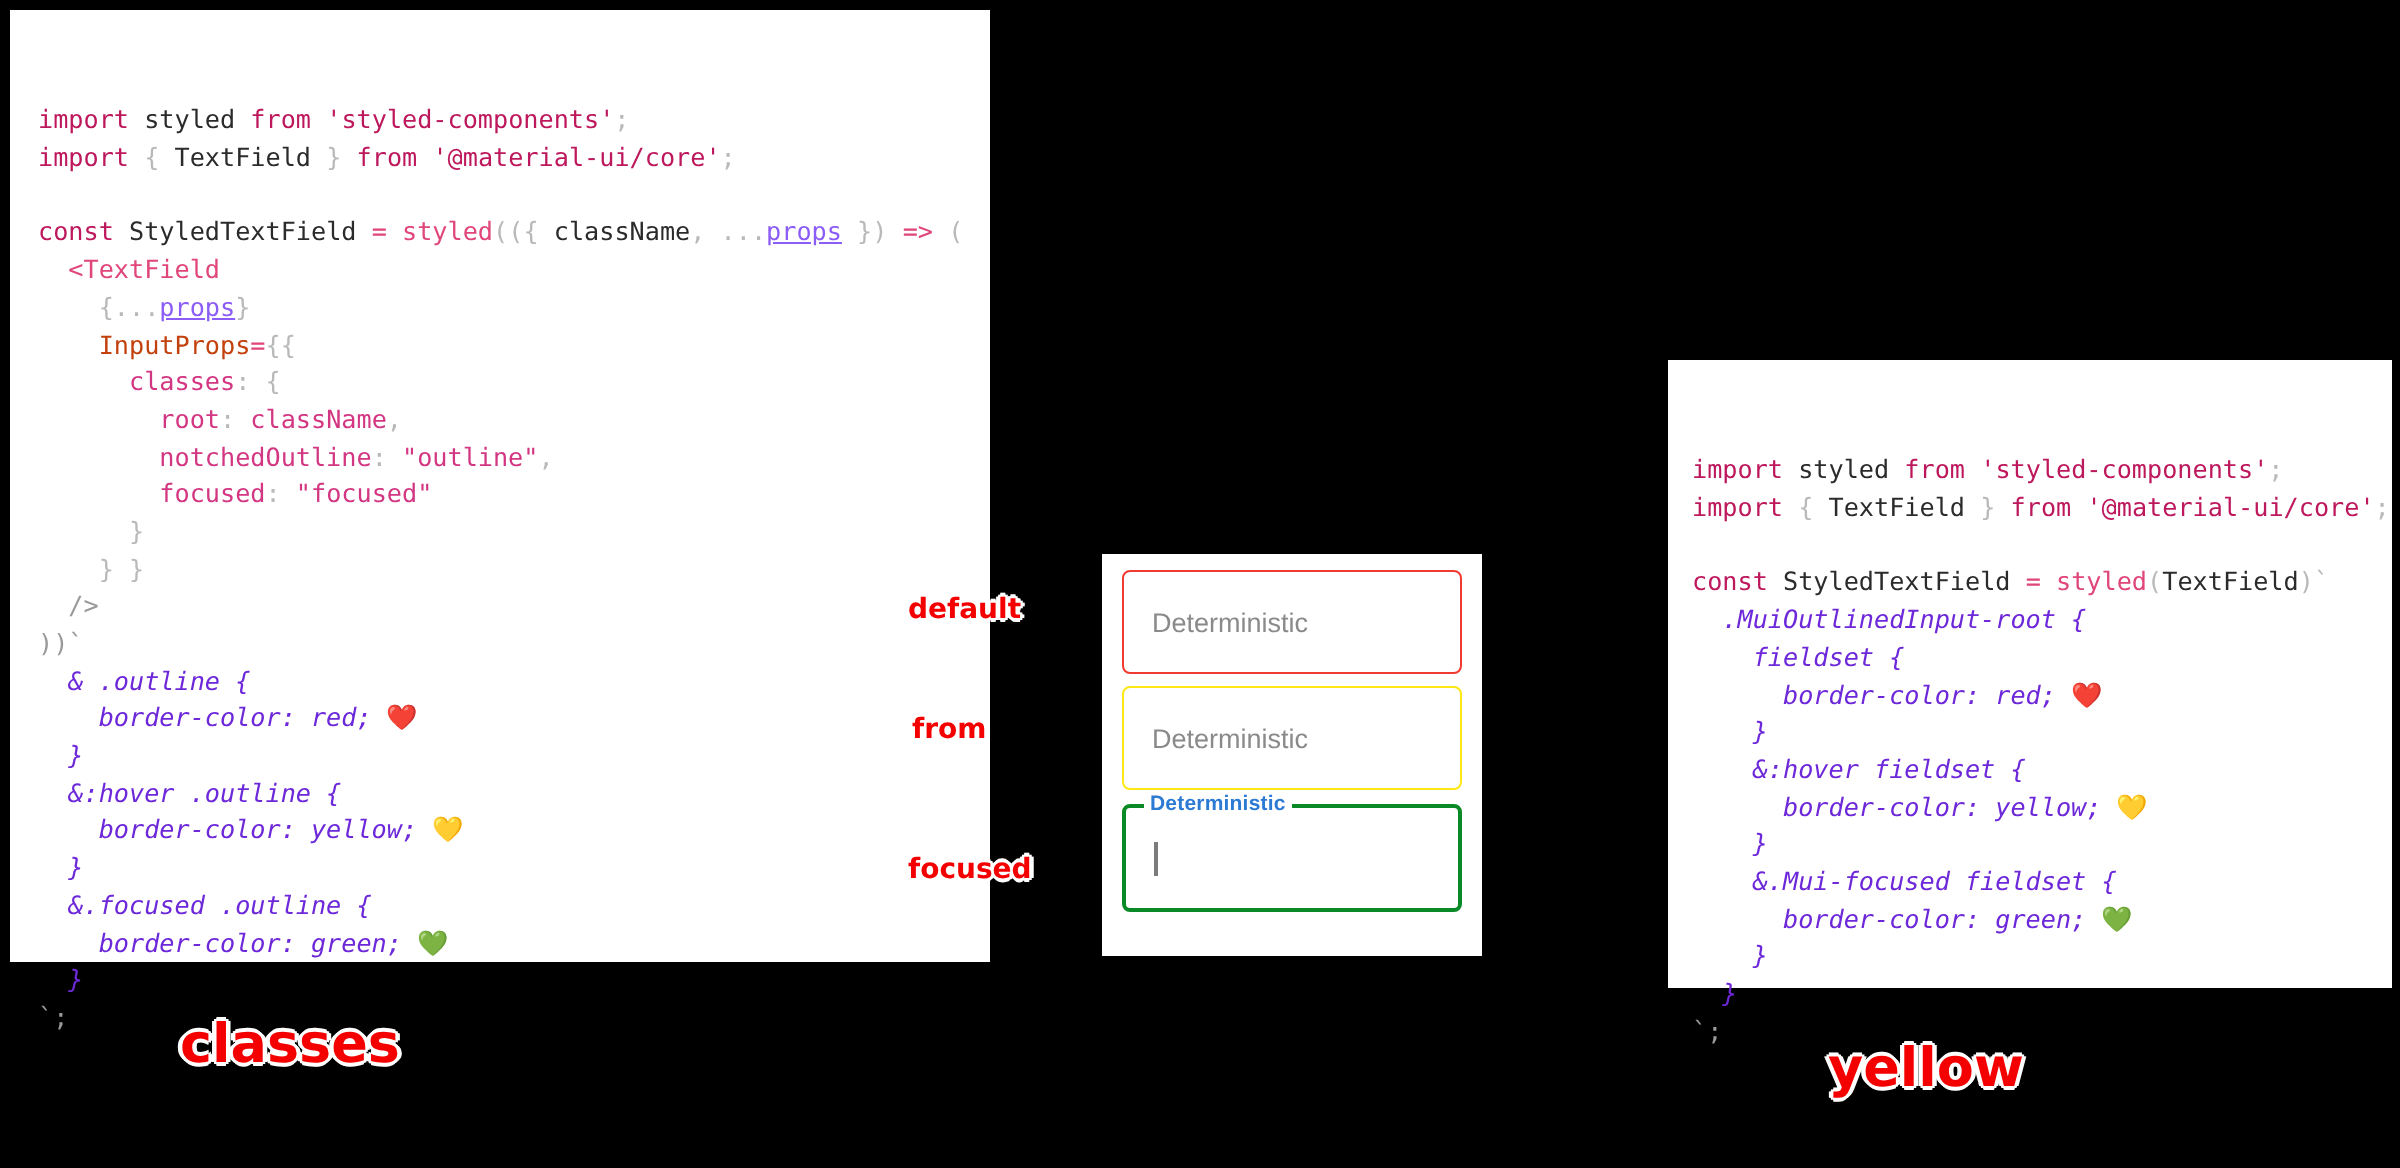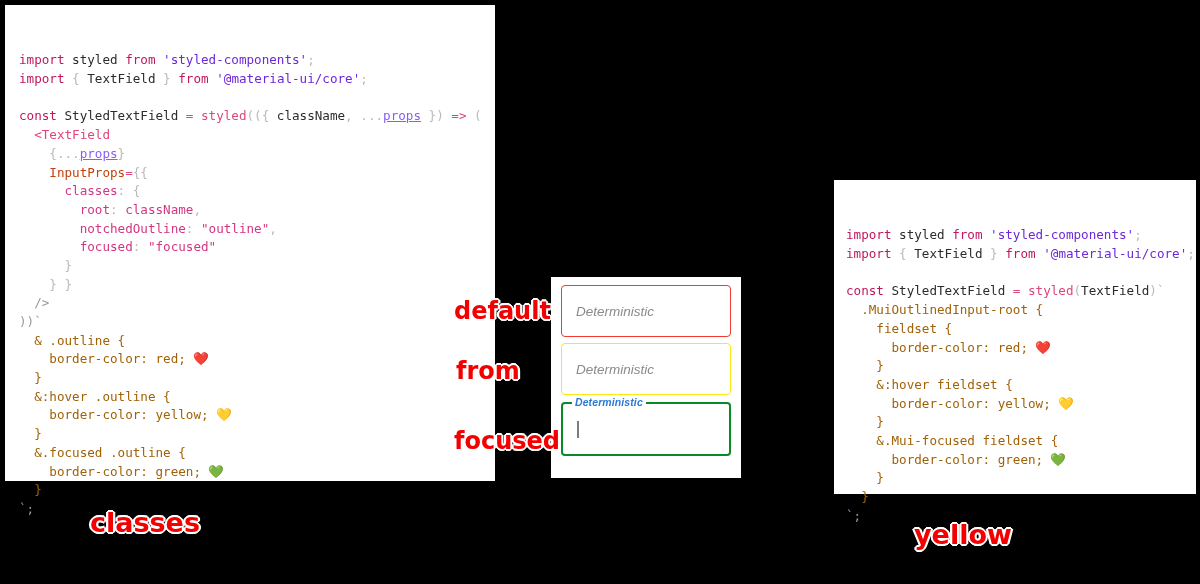--- a/index.html
+++ b/index.html
@@ -40,28 +40,28 @@
     padding: 9px 0 0 12px;
     font-size: 12.6px;
     line-height: 18.7px;
   }
   .code-line { height: 18.7px; }
 
   
   .t-kw      { color: #be185d; }      
   .t-plain   { color: #2b2b2b; }      
   .t-punct   { color: #b9b9b9; }      
-  .t-str     { color: #6d28d9; }      
+  .t-str     { color: #be185d; }      
   .t-fn      { color: #e0457b; }      
   .t-tag     { color: #e0457b; }      
   .t-attr    { color: #c2410c; }      
   .t-prop    { color: #d33682; }      
   .t-propstr { color: #d33682; }      
   .t-var     { color: #8b5cf6; text-decoration: underline; }      
-  .t-css     { color: #a16207; }      
+  .t-css     { color: #6d28d9; font-style: italic; }      
   .t-op      { color: #e0457b; }      
   .t-grey    { color: #9a9a9a; }
 
   
   #panel-demo {
     position: absolute;
     left: 551px;
     top: 277px;
     width: 190px;
     height: 201px;
@@ -74,21 +74,20 @@
     box-sizing: border-box;
     height: 52px;
     border-radius: 4px;
     background: #ffffff;
     display: flex;
     align-items: center;
     padding: 0 14px;
     font-family: "Liberation Sans", sans-serif;
     font-size: 13.5px;
     color: #8a8a8a;
-    font-style: italic;
   }
   #tf-default { border: 1.4px solid #f13a30; margin-bottom: 6px; }
   #tf-hover   { border: 1.6px solid #ffe713; margin-bottom: 7px; }
   #tf-focused {
     border: 2px solid #0a8a27;
     border-radius: 4px;
     height: 54px;
   }
   
   #tf-focused::before {
@@ -123,21 +122,21 @@
     position: absolute;
     color: #f40000;
     font-family: "DejaVu Sans", sans-serif;
     font-weight: bold;
     text-shadow:
        1.6px 0 #fff, -1.6px 0 #fff, 0 1.6px #fff, 0 -1.6px #fff,
        1.2px 1.2px #fff, -1.2px 1.2px #fff, 1.2px -1.2px #fff, -1.2px -1.2px #fff,
        2.2px 0 #fff, -2.2px 0 #fff, 0 2.2px #fff, 0 -2.2px #fff;
     white-space: nowrap;
   }
-  .annot-state { font-size: 24px; }
+  .annot-state { font-size: 14px; }
   #annot-default { left: 454px; top: 297px; }
   #annot-hover   { left: 456px; top: 357px; }
   #annot-focused { left: 454px; top: 427px; }
 
   .annot-caption { font-size: 27px; }
   #caption-classes { left: 90px; top: 507px; }
   #caption-globals { left: 914px; top: 519px; }
 </style>
 </head>
 <body>

